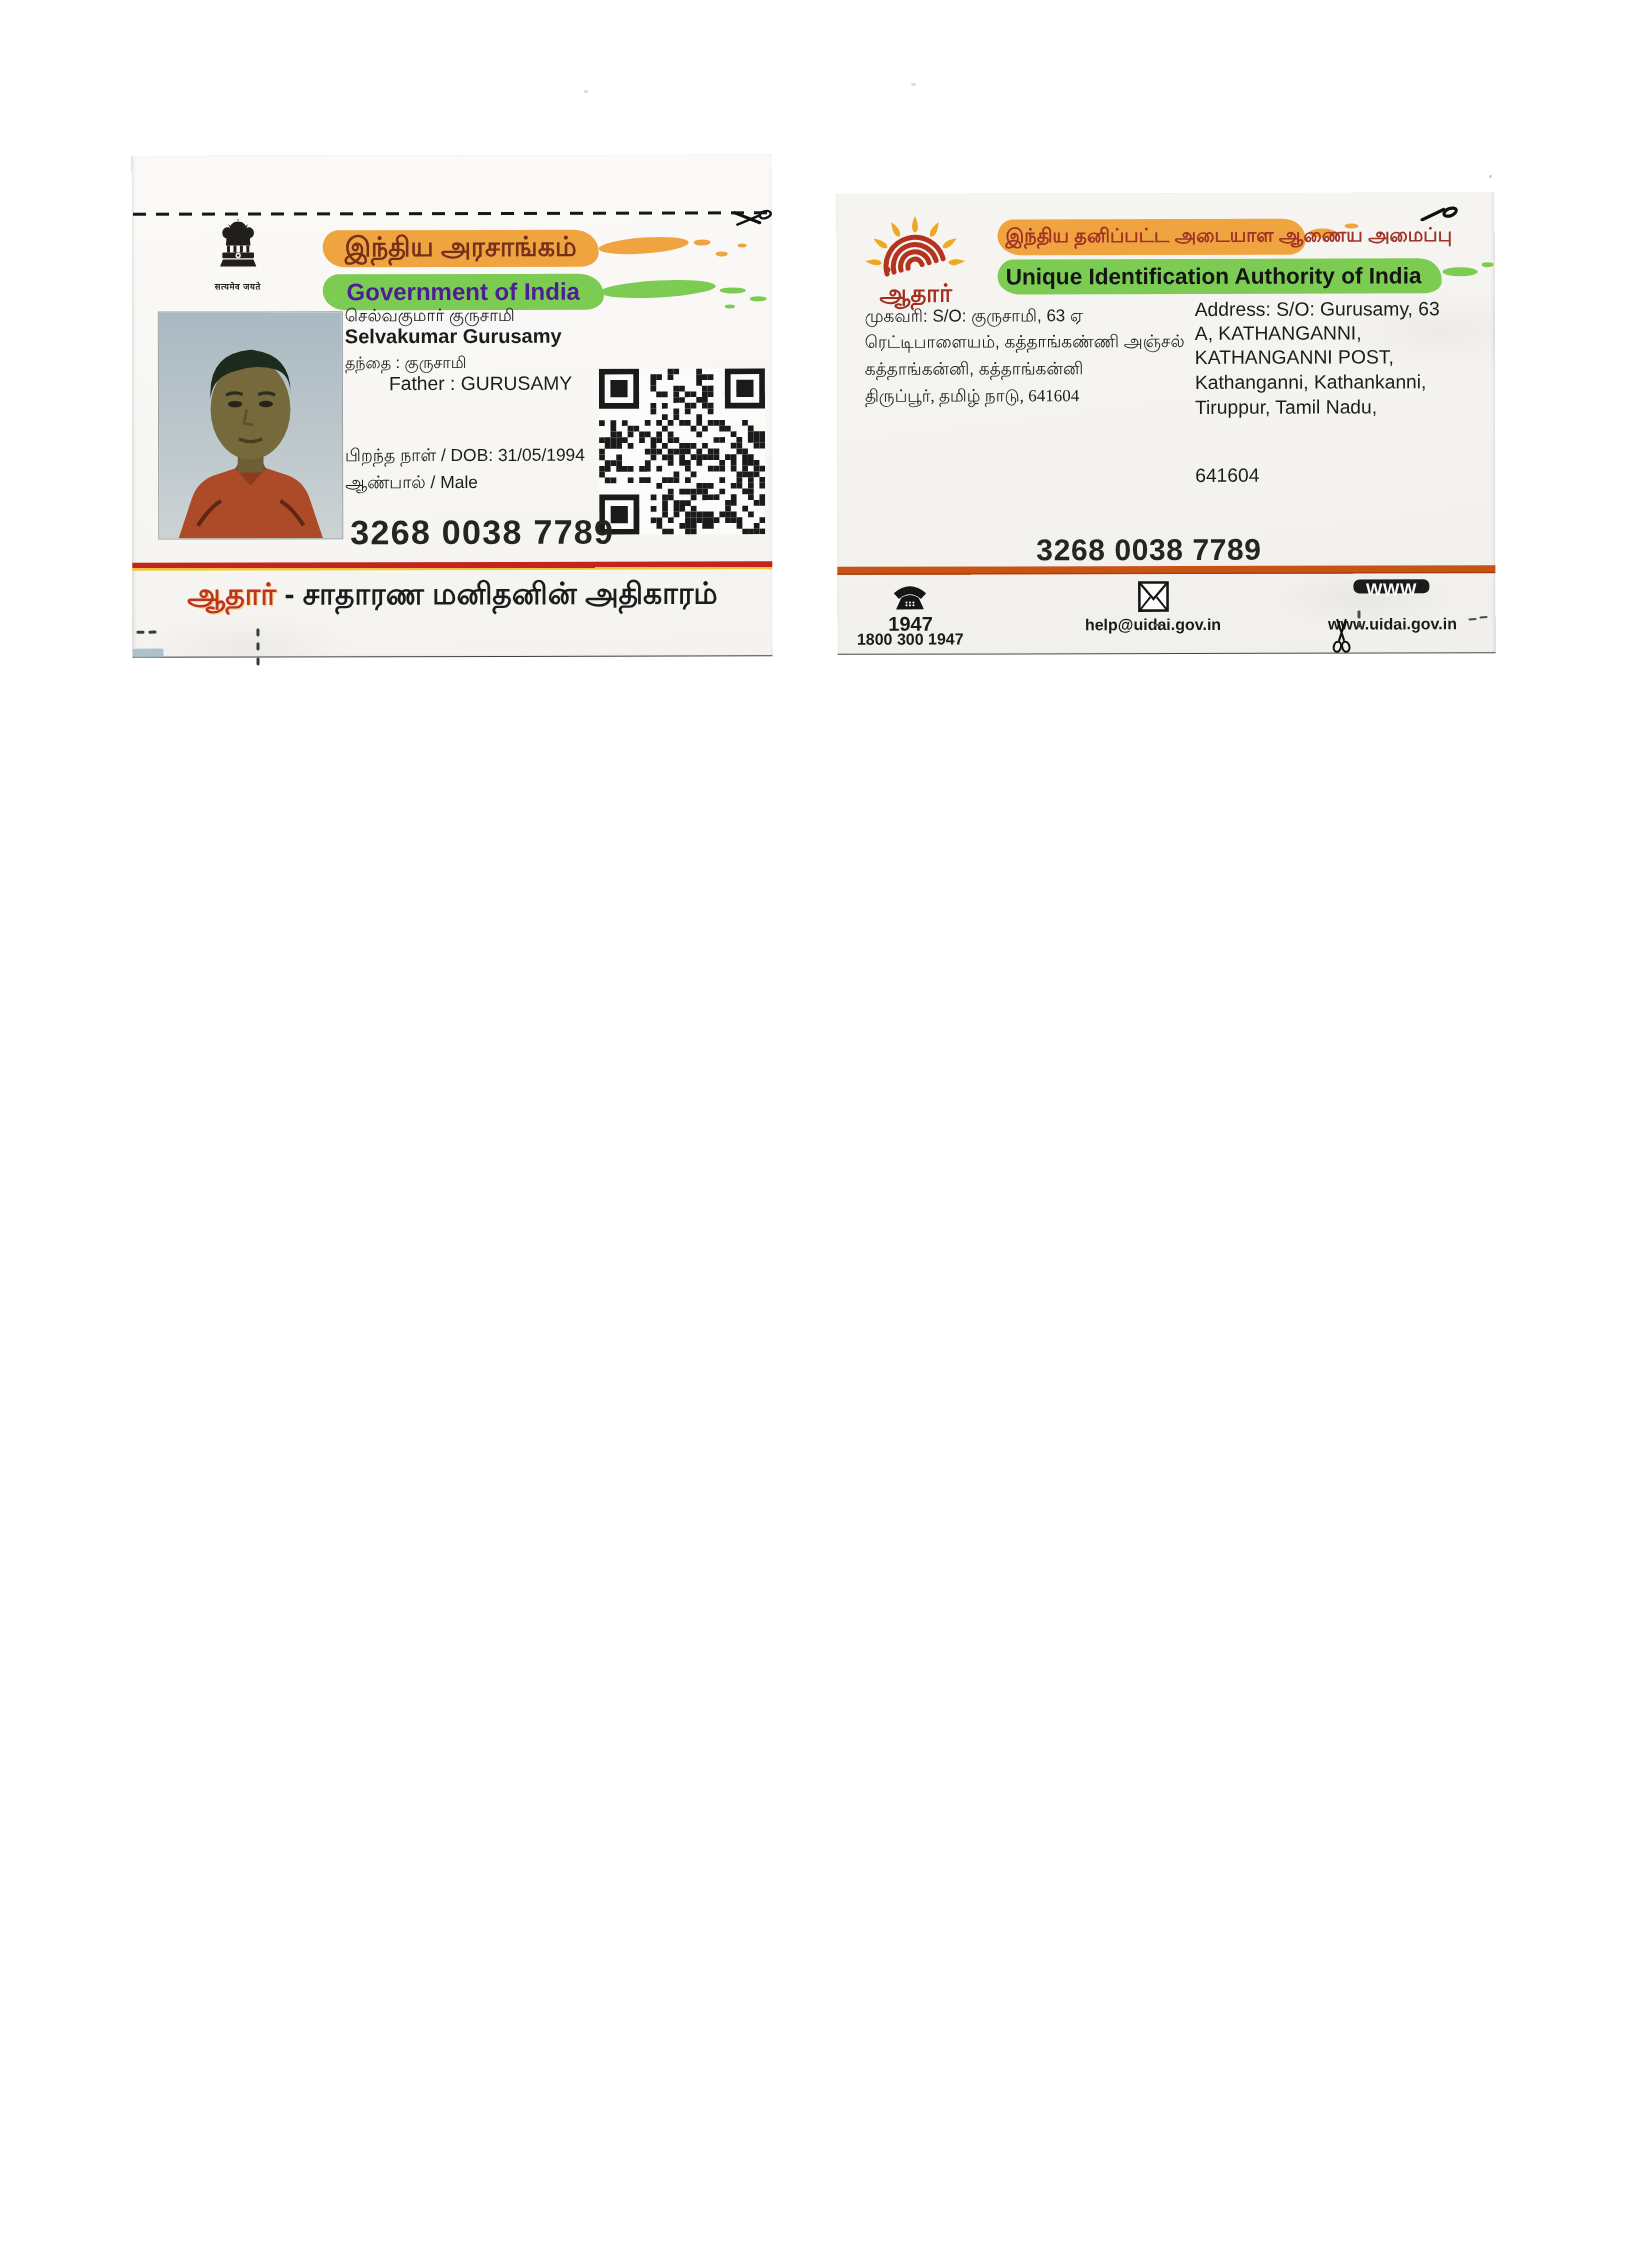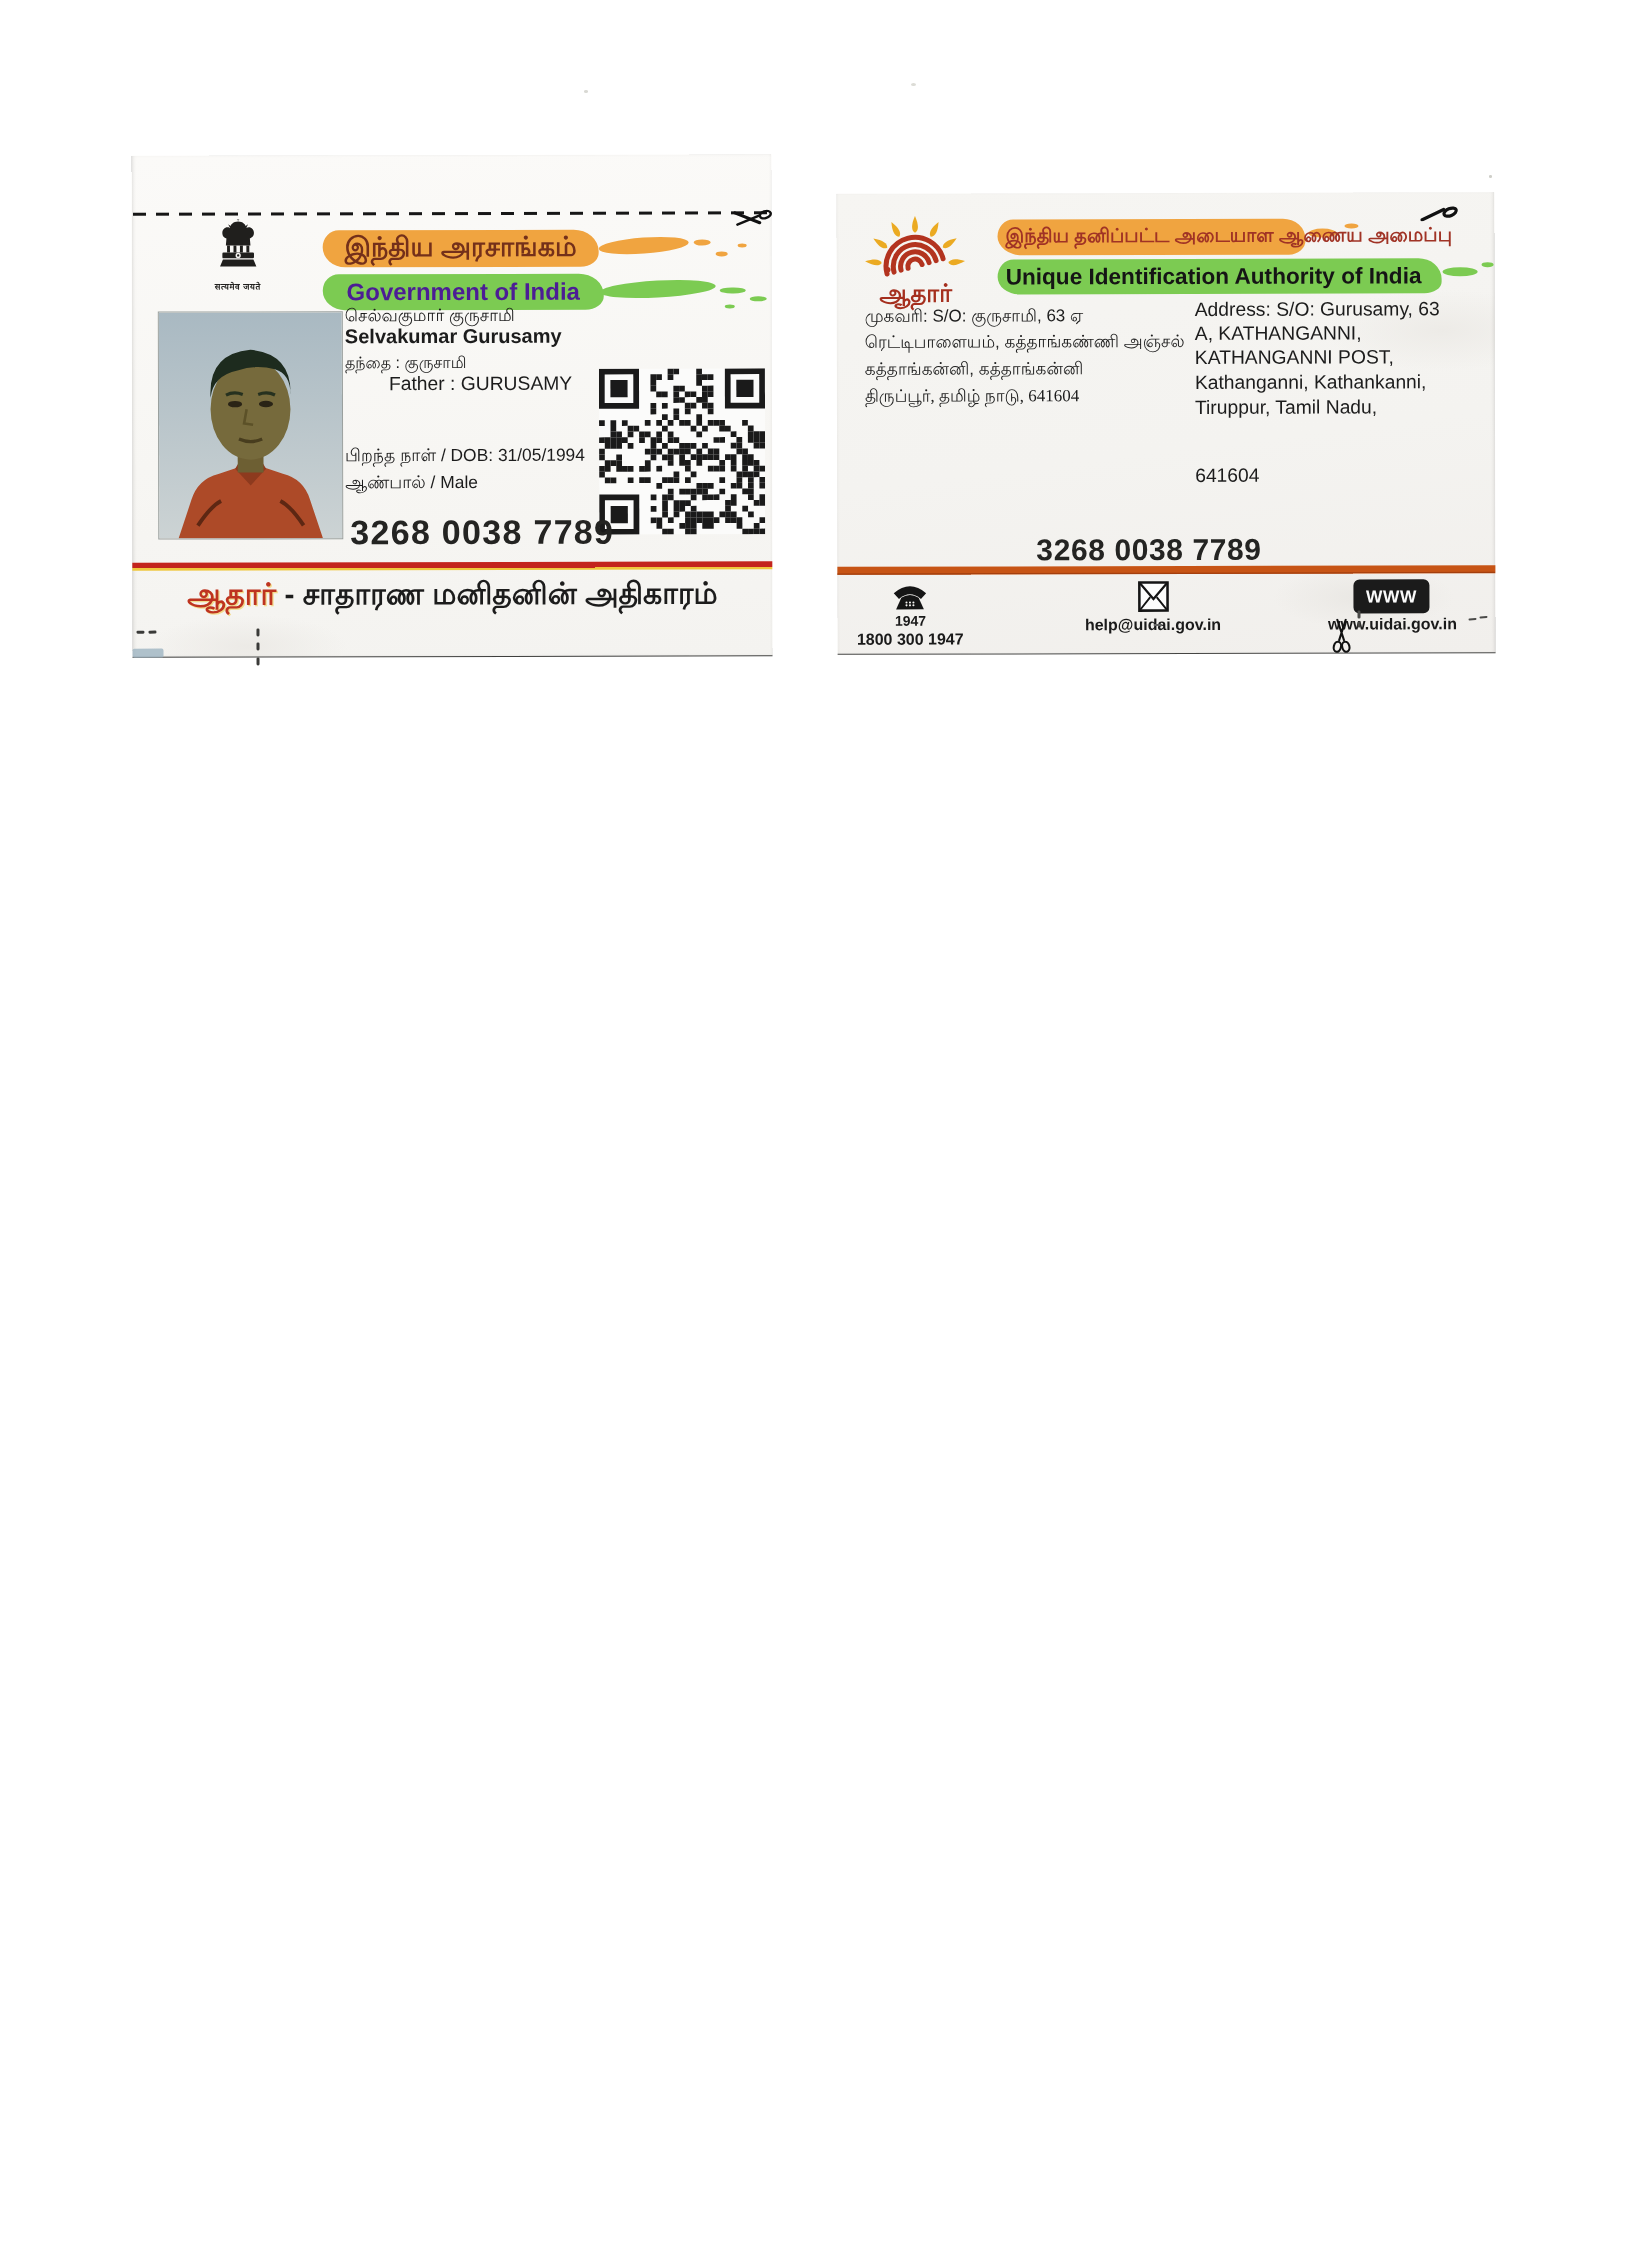--- a/index.html
+++ b/index.html
@@ -69,26 +69,26 @@
   .b-orange-text{left:169px;top:32px;width:464px;font-size:19.3px;font-weight:bold;color:var(--back-header-red);white-space:nowrap;}
   .b-green{left:161px;top:66px;width:444px;height:35px;background:var(--band-green);border-radius:19.3px 28px 20.6px 26px/60% 70% 40% 60%;}
   .b-green-text{left:169px;top:71px;width:438px;font-size:22.6px;font-weight:bold;color:#151515;white-space:nowrap;}
   .addr-ta div{position:absolute;left:28px;font-size:17px;white-space:nowrap;}
   .addr-en div{position:absolute;left:358px;font-size:19.3px;white-space:nowrap;}
   .number-back{left:199px;top:340px;font-size:30px;font-weight:bold;letter-spacing:0.6px;color:var(--number-ink);}
   .oline{left:0;top:373px;width:658px;height:7.7px;background:var(--back-separator-orange);
     box-shadow:0 -1.3px 0 #a33f0e inset;}
   .footer-label{position:absolute;text-align:center;font-weight:bold;color:#1a1a1a;}
   .phone-svg{left:54px;top:388px;width:37px;height:30px;}
-  .phone-l1{left:18px;top:419px;width:110px;font-size:14px;}
+  .phone-l1{left:18px;top:419px;width:110px;font-size:20px;}
   .phone-l2{left:5.2px;top:437px;width:135px;font-size:16px;}
   .env-svg{left:300px;top:386px;width:32px;height:35px;}
   .email-l{left:237px;top:423px;width:157px;font-size:16px;}
-  .www-badge{left:516px;top:387px;width:76px;height:34px;background:#1b1b1b;border-radius:6px;
-    display:flex;align-items:center;justify-content:center;}
+  .www-badge{left:516px;top:387px;width:76px;height:14px;background:#1b1b1b;border-radius:6px;
+    display:flex;justify-content:center;}
   .www-badge span{color:#fafafa;font-size:17.4px;font-weight:bold;letter-spacing:0.6px;}
   .www-l{left:489px;top:423px;width:132px;font-size:16px;}
   .gmark{position:absolute;background:#4a4a48;border-radius:1.3px;}
 </style>
 </head>
 <body>
 
 <div class="page">
 
   <div class="speck abs" style="left:584px;top:90px;width:3.9px;height:2.6px;background:#d9d9d4;"></div>

